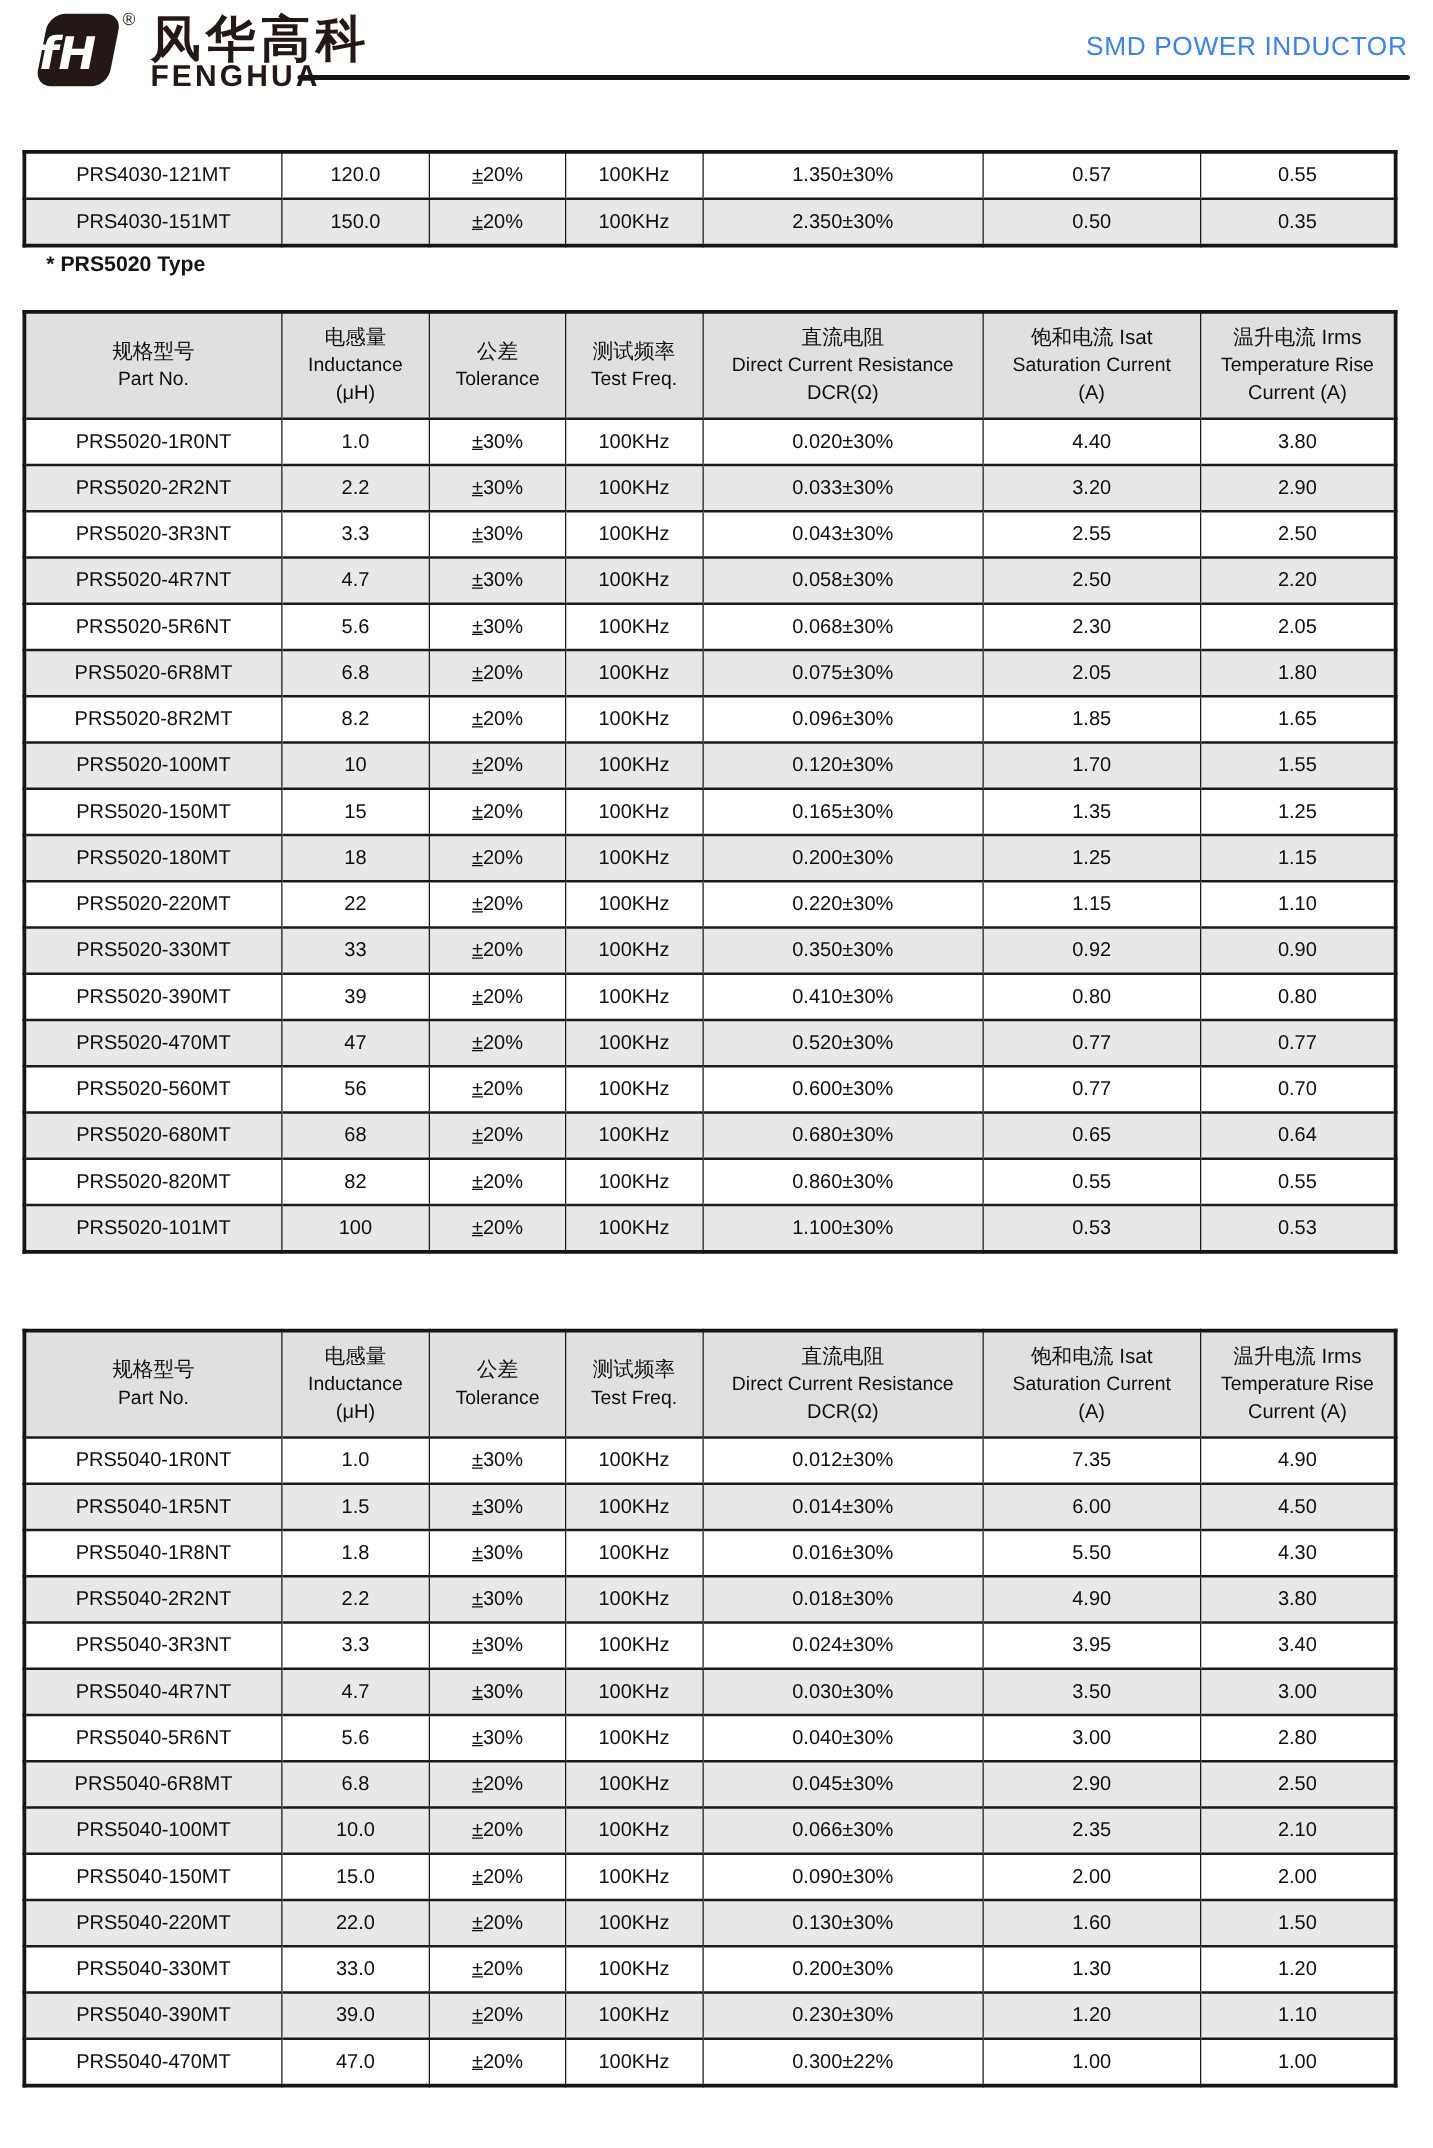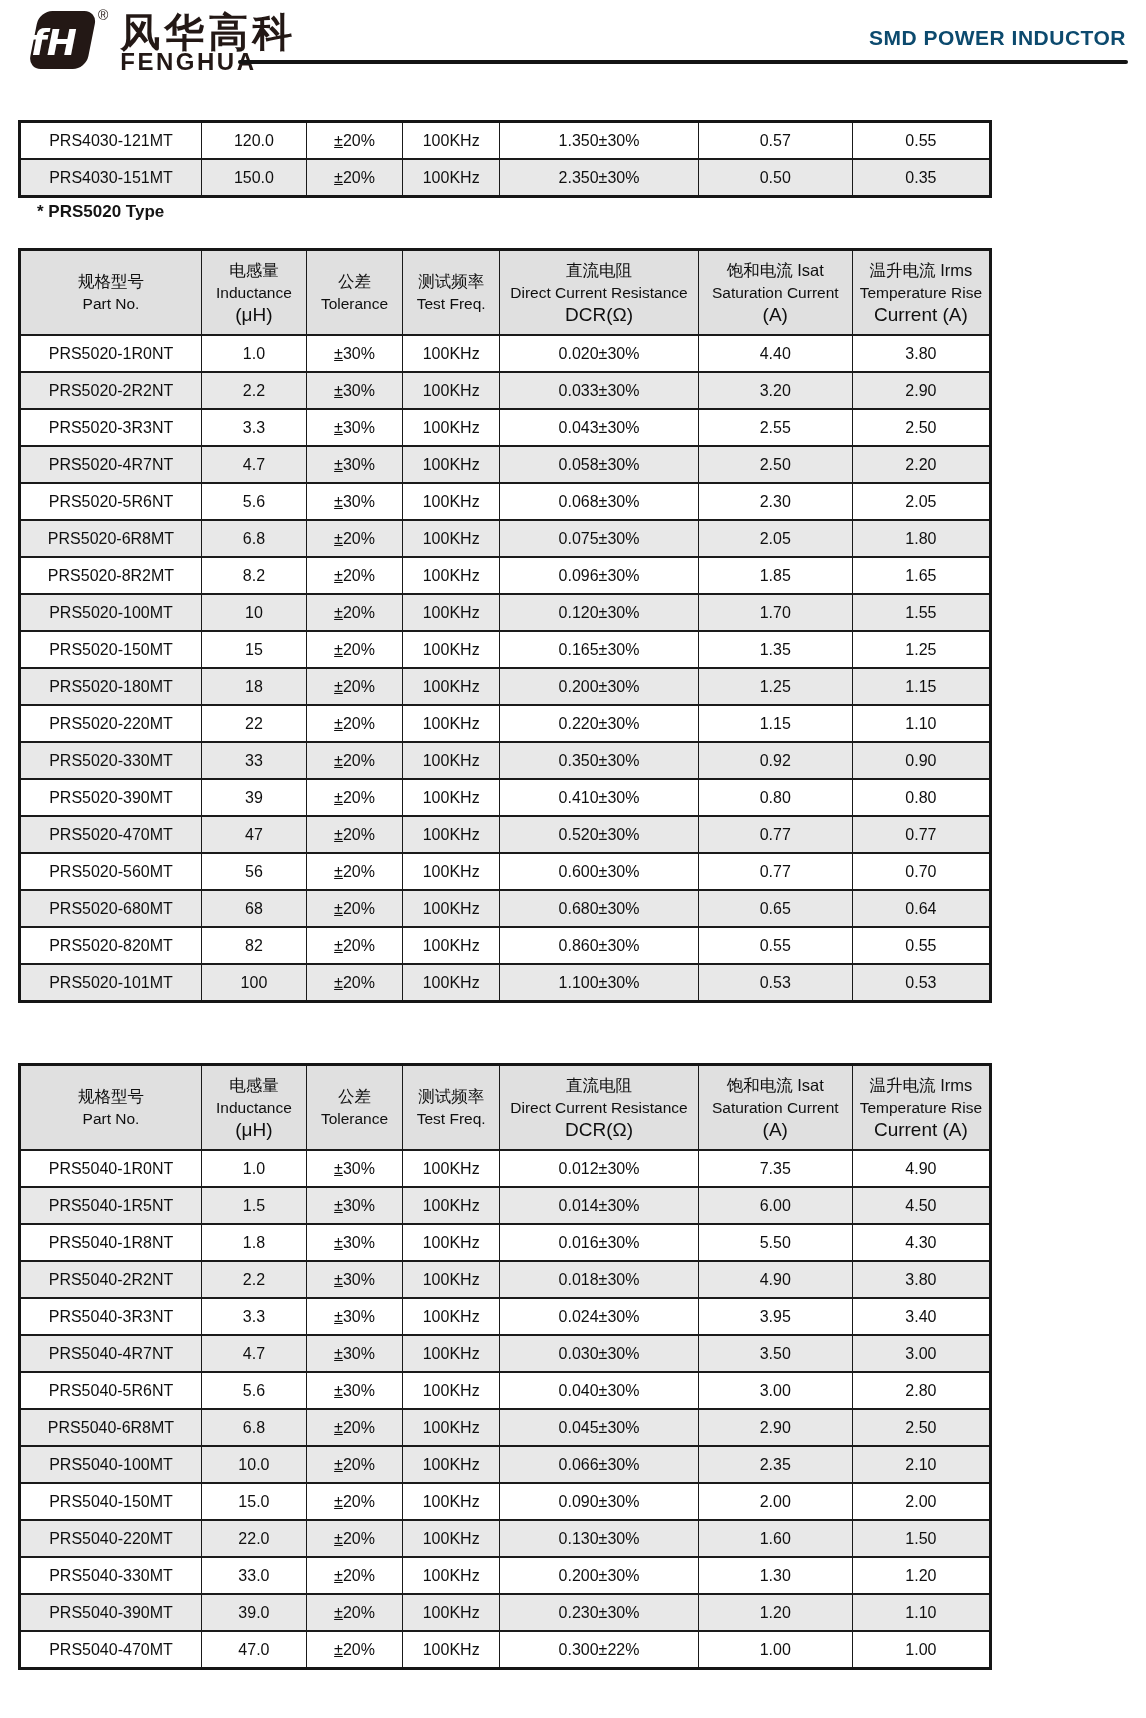--- a/index.html
+++ b/index.html
@@ -7,42 +7,42 @@
     position:relative;width:1146px;height:1718px;background:#ffffff;
     font-family:"Liberation Sans", sans-serif;color:#111;overflow:hidden;
   }
   
   .logo{position:absolute;left:20px;top:8px;display:flex;align-items:flex-start;}
   .logo-icon{display:block;}
   .reg{font-size:14px;line-height:14px;margin:0 4px 0 2px;color:#231815;}
   .brand{margin-left:8px;margin-top:8px;color:#231815;}
   .brand-cn{font-size:40px;font-weight:bold;letter-spacing:4px;line-height:33px;}
   .brand-en{font-size:24px;font-weight:bold;letter-spacing:2.5px;line-height:26px;}
-  .doc-title{position:absolute;right:20px;top:26px;font-size:21px;font-weight:bold;letter-spacing:0.5px;color:#0c4a6e;}
+  .doc-title{position:absolute;right:20px;top:26px;font-size:21px;font-weight:normal;letter-spacing:0.5px;color:#3b82f6;}
   .rule{position:absolute;left:238px;right:18px;top:60px;height:4px;background:#141414;border-radius:2px;}
   
   .sec-title{position:absolute;left:37px;font-size:17px;color:#141414;font-weight:bold;}
   
   table.tbl{
-    position:absolute;left:18px;width:974px;
+    position:absolute;left:18px;width:1100px;
     border-collapse:collapse;table-layout:fixed;
     border:3px solid #161616;
   }
   table.tbl td, table.tbl th{
     border-left:1.5px solid #1a1a1a;border-right:1.5px solid #1a1a1a;
     border-top:2px solid #1a1a1a;border-bottom:2px solid #1a1a1a;
     text-align:center;vertical-align:middle;
     padding:0;font-size:16px;color:#0f0f0f;font-weight:normal;
   }
   table.tbl tbody td{height:35px;}
   table.tbl thead th{height:83px;background:#e0e0e0;}
   table.tbl tr.alt td{background:#e8e8e8;}
   .hcn{font-size:16.5px;line-height:23px;}
   .hen{font-size:15.5px;line-height:22px;}
-  .hunit{font-size:19px;line-height:22px;}
+  .hunit{font-size:16px;line-height:22px;}
   .tolsign{text-decoration:underline;}
 </style>
 </head>
 <body>
 
 <div class="page">
 
   <div class="logo">
     <svg class="logo-icon" width="76" height="64" viewBox="0 0 76 64">
       <rect x="14" y="3" width="58" height="58" rx="13" transform="matrix(1,0,-0.20,1,6,0)" fill="#231815"></rect>

